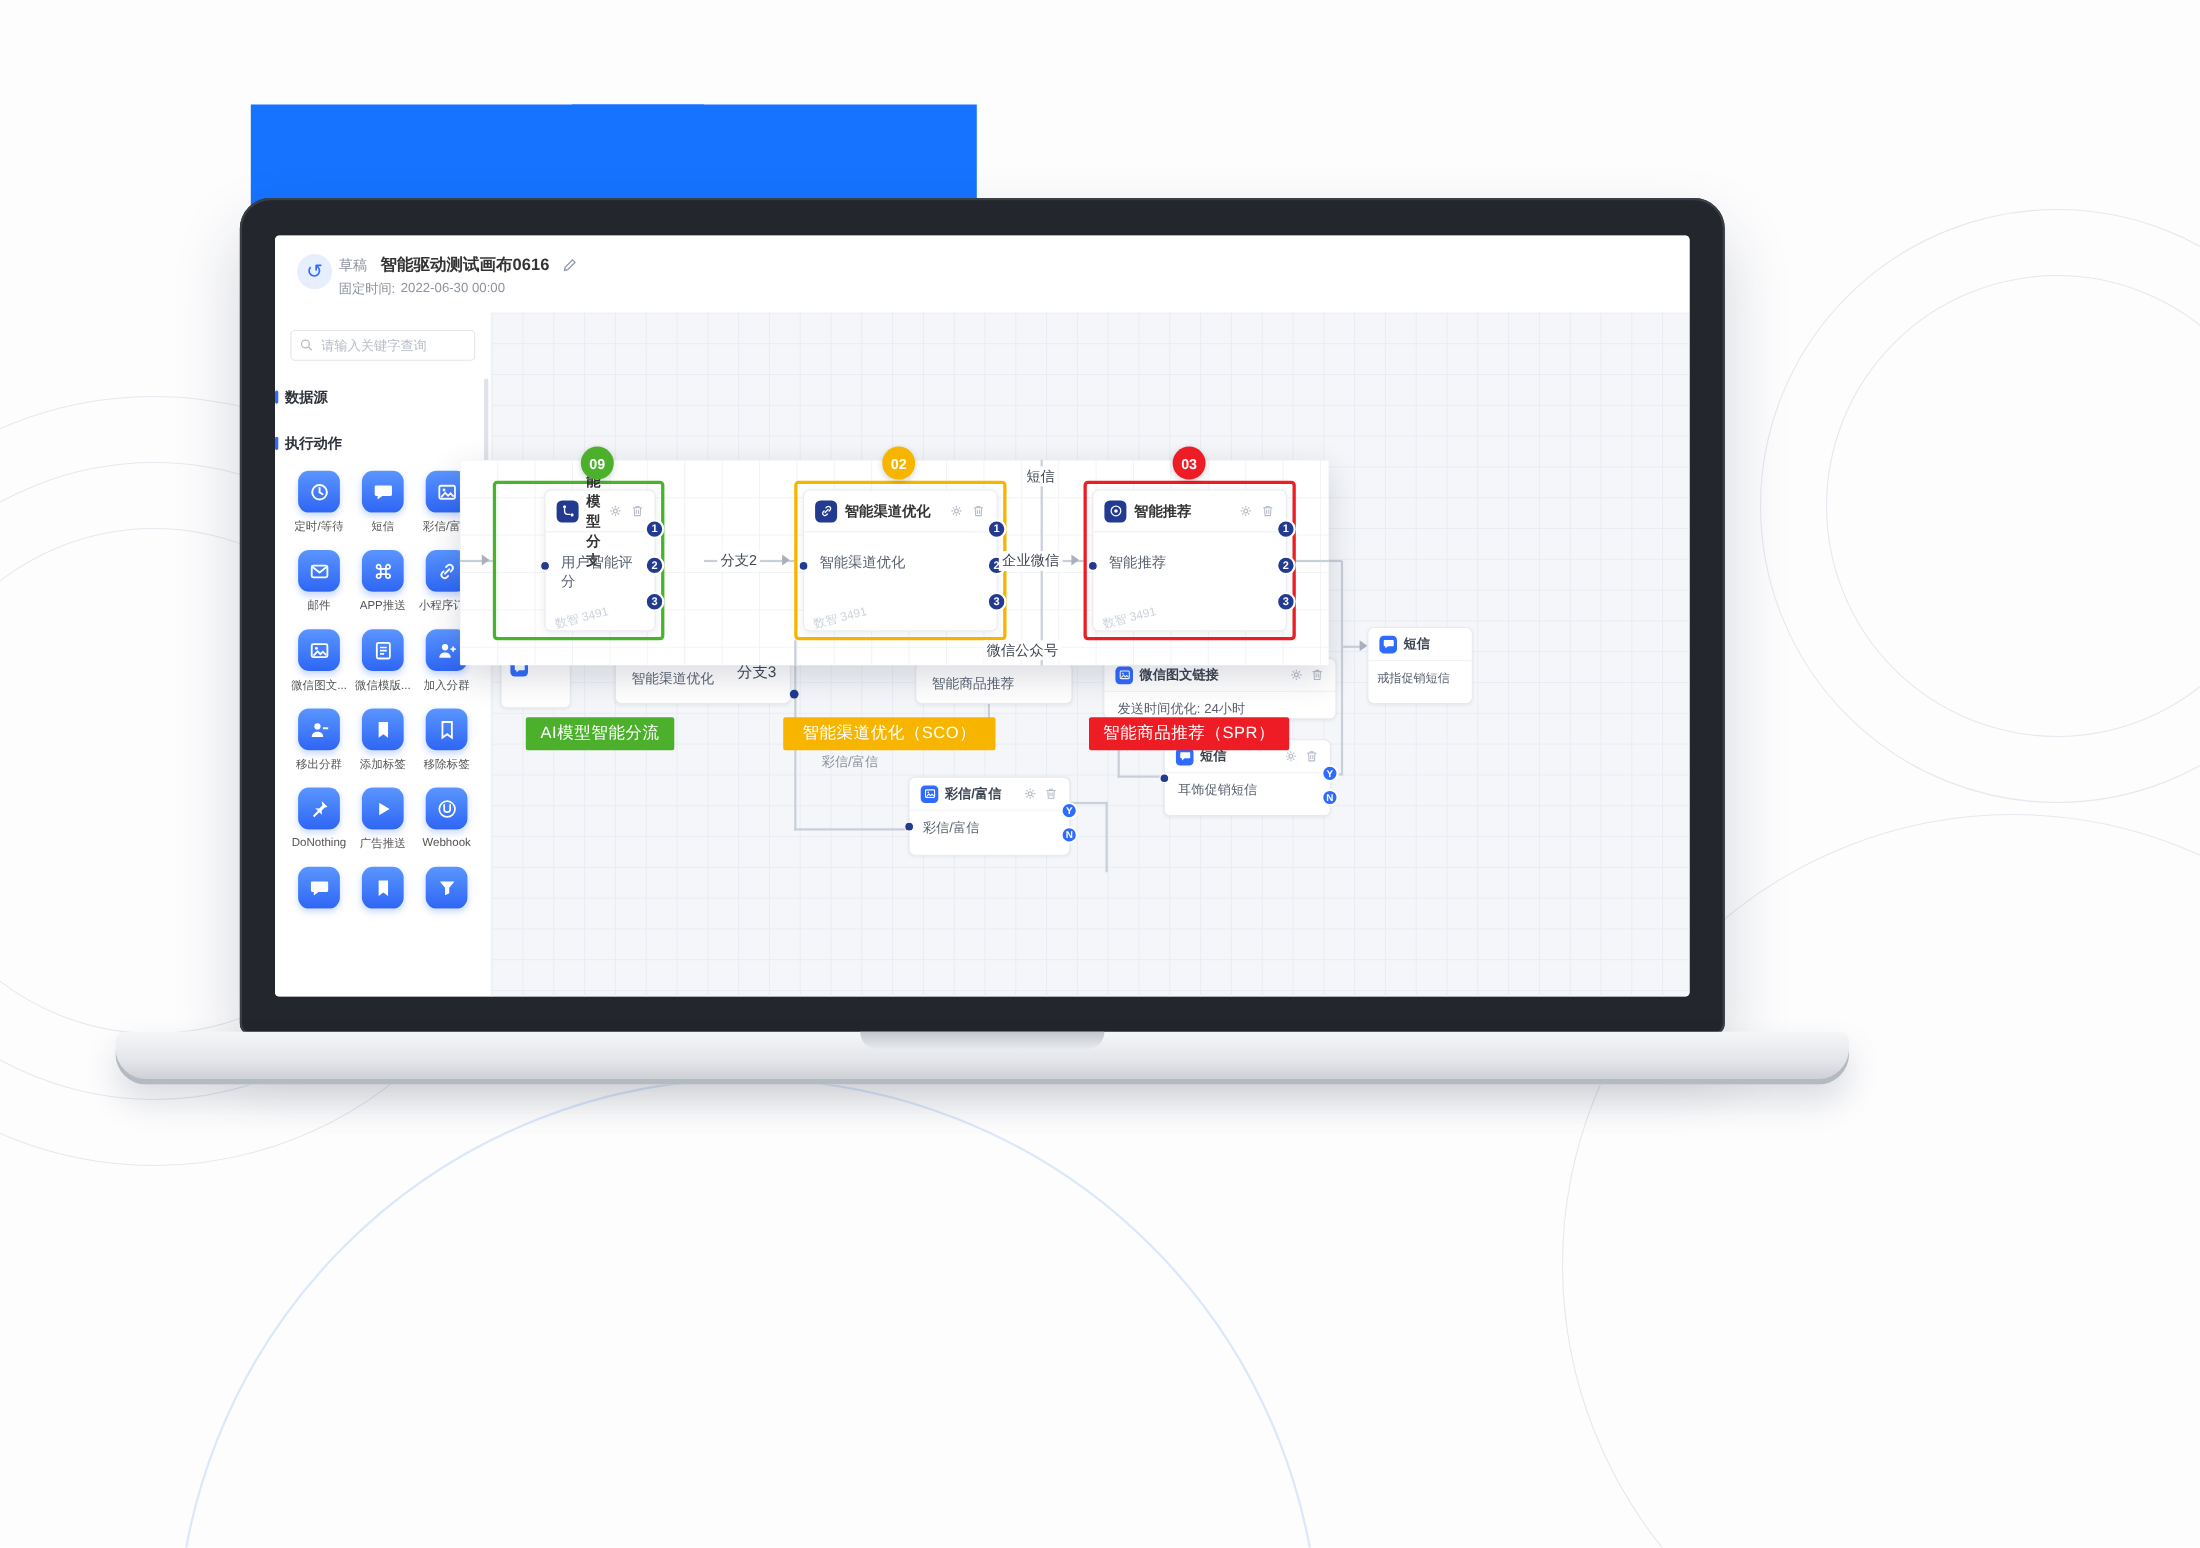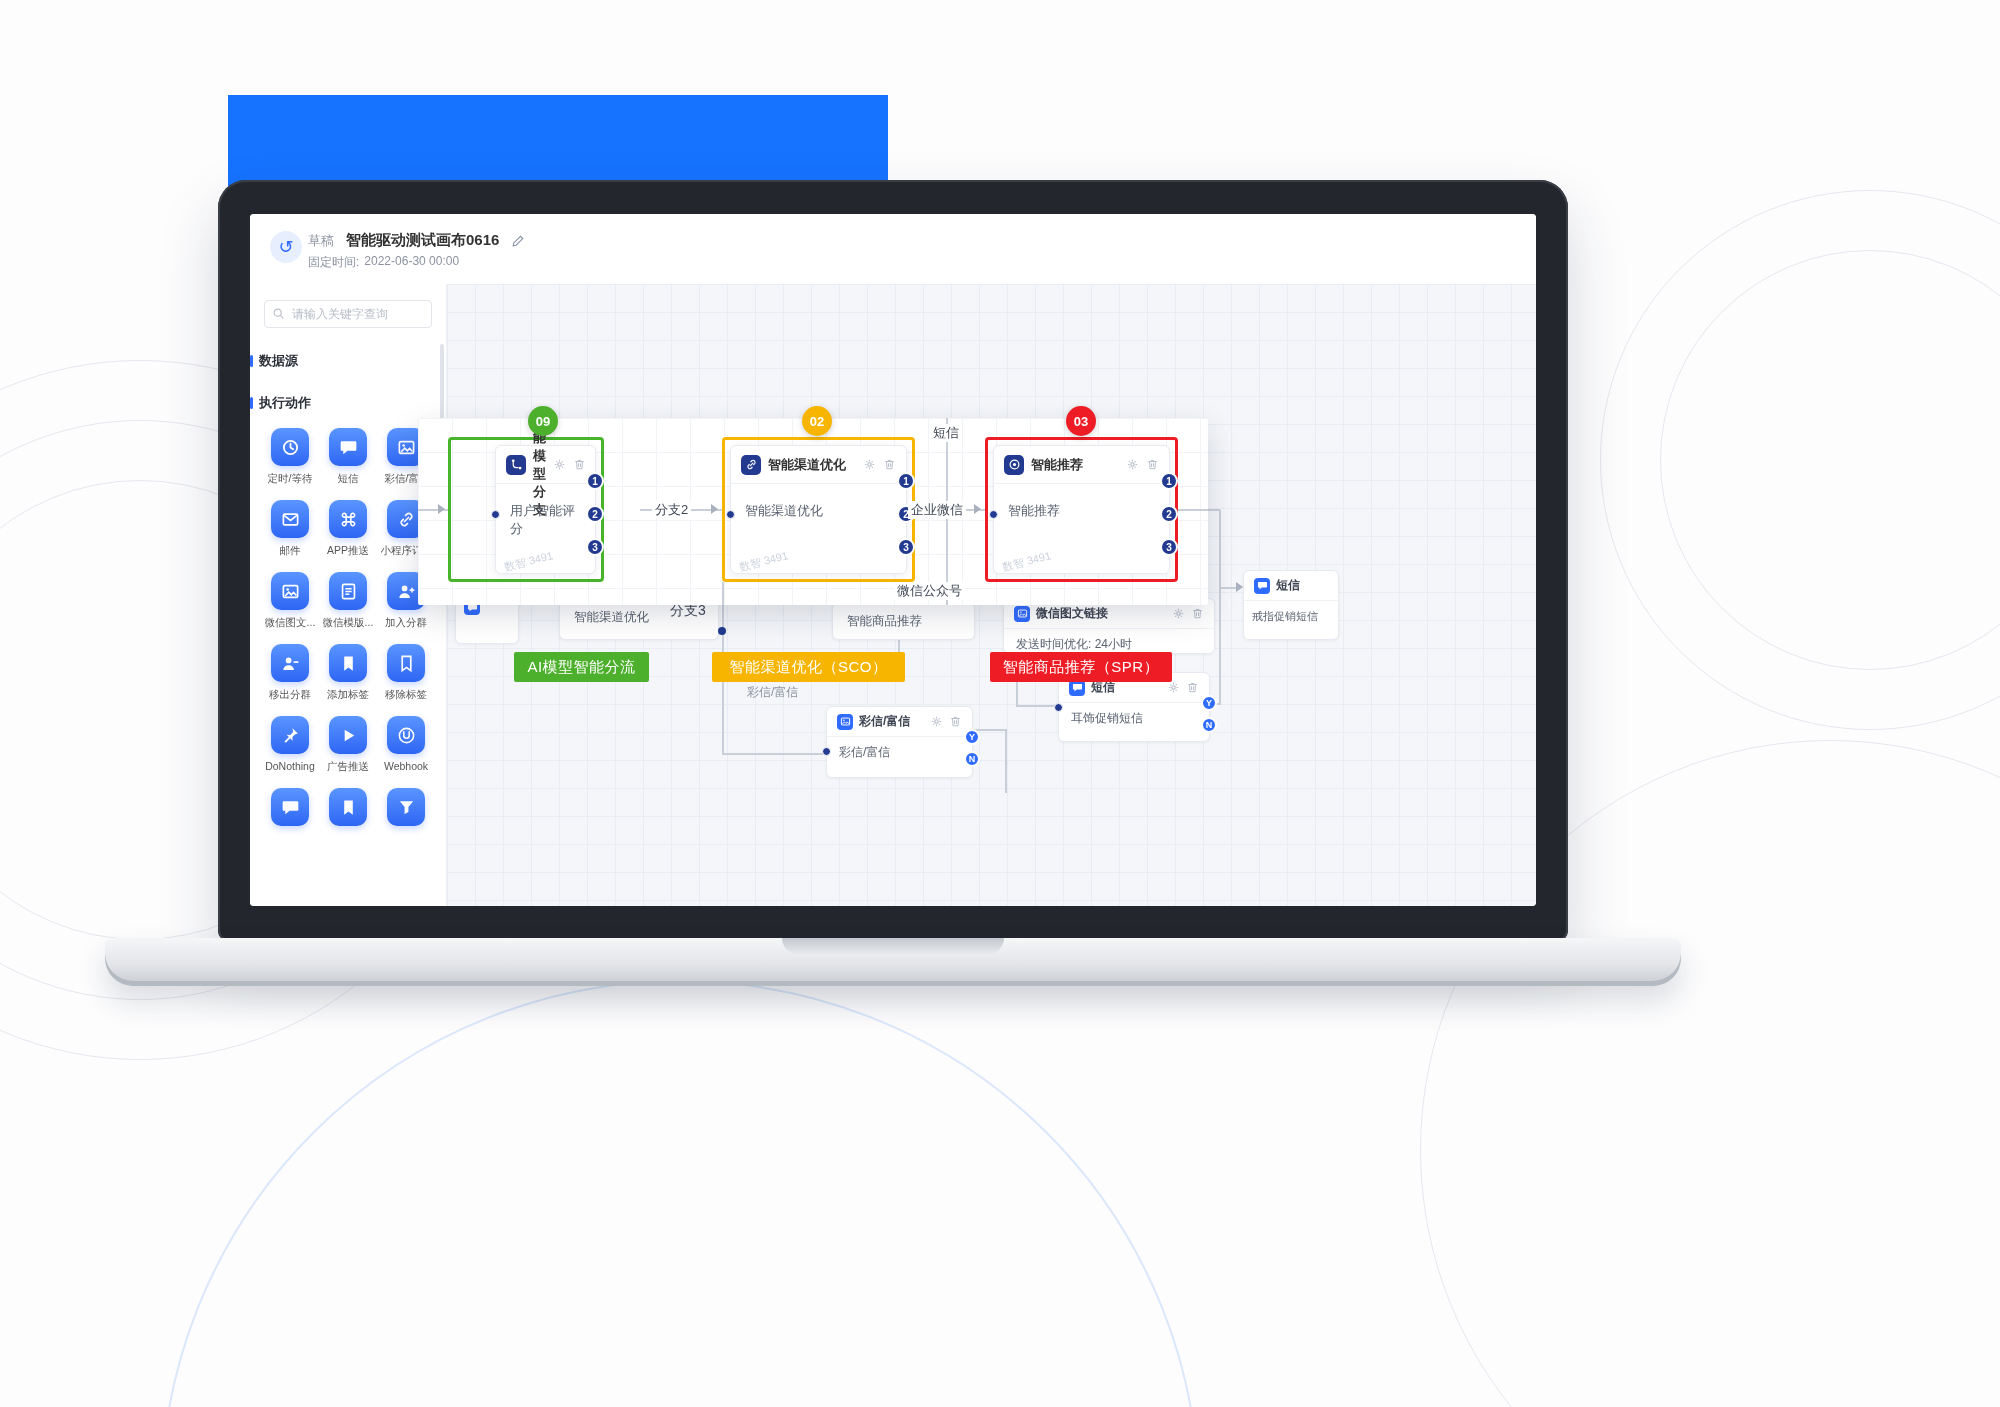--- a/index.html
+++ b/index.html
@@ -453,21 +453,21 @@
               </span>
           </div>
           <div class="nb">彩信/富信</div>
           <span class="ynport" style="top:22px;">Y</span>
           <span class="ynport" style="top:44px;">N</span>
         </div>
 
         <span class="cl" style="left:223px;top:318px;">分支3</span>
         <span class="cl dim" style="left:300px;top:400px;">彩信/富信</span>
 
-        <div class="legend g" style="left:31px;width:135px;margin-left:36px;">AI模型智能分流</div>
+        <div class="legend g" style="left:31px;width:135px;">AI模型智能分流</div>
         <div class="legend y" style="left:265px;width:193px;">智能渠道优化（SCO）</div>
         <div class="legend r" style="left:543px;width:182px;">智能商品推荐（SPR）</div>
       </div>
 
       <div class="overlay">
         <i class="hl" style="left:0;top:91px;width:30px;"></i>
         <i class="hl" style="left:222px;top:91px;width:82px;"></i>
         <i class="hl" style="left:497px;top:91px;width:70px;"></i>
         <i class="hl" style="left:760px;top:91px;width:30px;"></i>
         <i class="vl" style="left:528px;top:0;height:187px;"></i>

